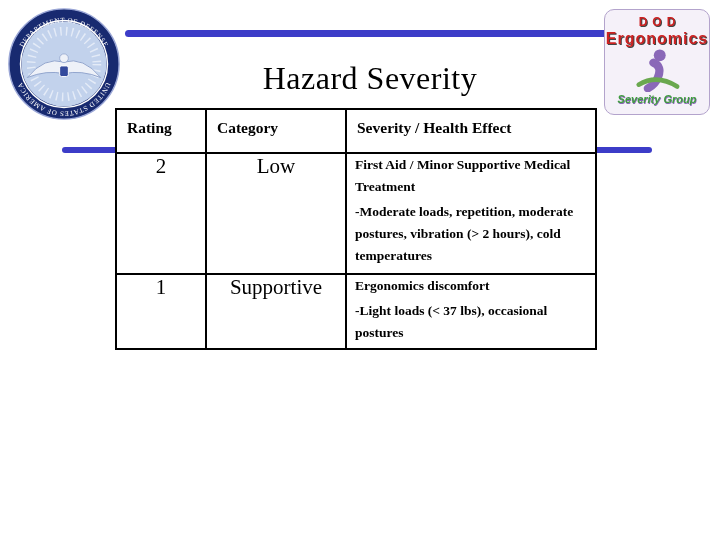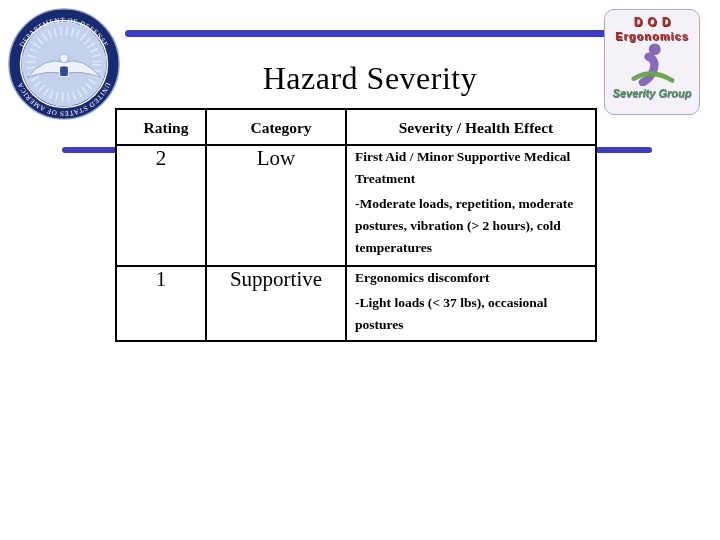--- a/index.html
+++ b/index.html
@@ -14,48 +14,48 @@
 
   .slide-title {
     position:absolute; top:50px; left:0; width:100%;
     text-align:center; font-size:32px; font-weight:normal; margin:10px;
     letter-spacing:0.5px; z-index:1;
   }
 
   .seal { position:absolute; left:6px; top:6px; width:116px; height:116px; z-index:2; }
 
   .ergo {
-    position:absolute; left:604px; top:9px; width:96px; height:106px;
+    position:absolute; left:604px; top:9px; width:106px; height:106px;
     background:#f5f1f9; border:1px solid #b3a3cc; border-radius:10px;
     display:flex; flex-direction:column; align-items:center; justify-content:flex-start;
     padding:5px 2px 2px 2px; box-sizing:border-box; z-index:2;
   }
   .ergo-dod {
     font-family:"Liberation Sans", sans-serif; font-weight:bold; font-size:12px;
     letter-spacing:5px; color:#cc2222; text-shadow:1px 1px 0 #444; margin-left:5px;
   }
   .ergo-name {
-    font-family:"Liberation Sans", sans-serif; font-weight:bold; font-size:11px;
+    font-family:"Liberation Sans", sans-serif; font-weight:bold; font-size:16px;
     letter-spacing:1px; color:#cc2222; text-shadow:1px 1px 0 #444; margin-top:1px;
   }
   .ergo-sub {
     font-family:"Liberation Sans", sans-serif; font-weight:bold; font-style:italic;
     font-size:11px; color:#3f9c3f; text-shadow:0.6px 0.6px 0 #8a68b8; margin-top:1px;
   }
 
   table.severity {
     position:absolute; left:115px; top:108px; width:480px;
     border-collapse:collapse; background:#ffffff; z-index:1; table-layout:fixed;
   }
   .severity th, .severity td {
     border:2px solid #000; vertical-align:top; padding:0; box-sizing:border-box;
   }
   .severity th {
-    font-size:15.5px; font-weight:bold; text-align:center;
-    padding:9px 0 0 10px; height:36px;
+    font-size:15.5px; font-weight:bold; text-align:left;
+    padding:9px 0 0 10px; height:44px;
   }
   .row1 { height:121px; }
   .row2 { height:75px; }
   .rating-cell, .category-cell { text-align:center; font-size:21px; padding-top:8px; font-weight:normal; }
   .effect-cell { padding:5px 6px 0 9px; font-size:13.5px; font-weight:bold; line-height:22px; }
   .effect-cell p { margin:0;padding-left:8px; }
   .effect-cell p + p { margin-top:3px; }
 </style>
 </head>
 <body>

